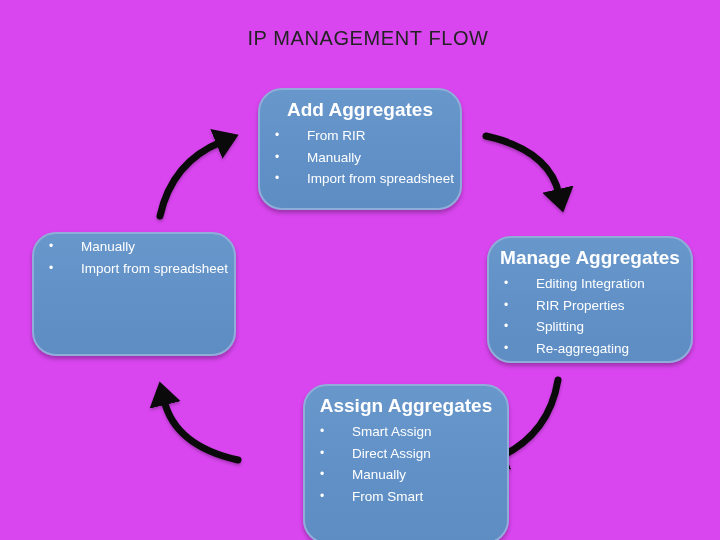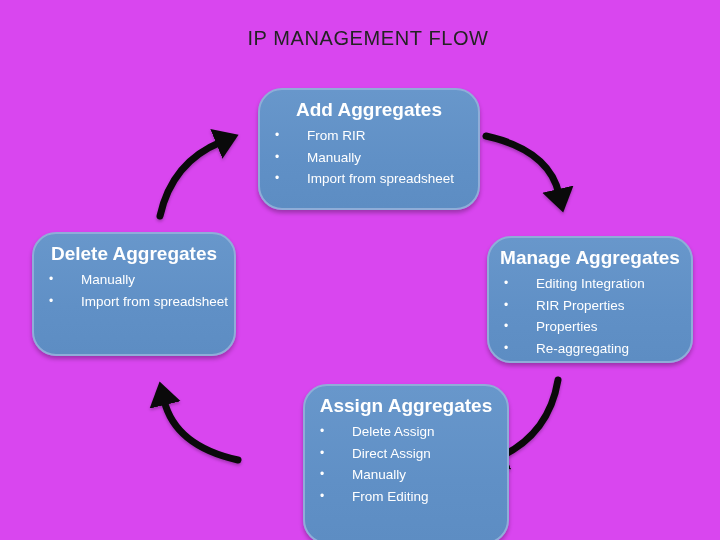--- a/index.html
+++ b/index.html
@@ -60,21 +60,21 @@
     white-space: nowrap;
   }
   .box li .dot {
     position: absolute;
     left: 15px;
     top: 0;
     font-size: 12px;
     line-height: 21.5px;
   }
   
-  .box-add    { left: 258px; top:  88px; width: 222px; height: 122px; }
+  .box-add    { left: 258px; top:  88px; width: 204px; height: 122px; }
   .box-manage { left: 487px; top: 236px; width: 206px; height: 127px; }
   .box-assign { left: 257px; top: 384px; width: 206px; height: 160px; margin-left: 46px; }
   .box-delete { left:  32px; top: 232px; width: 204px; height: 124px; }
 
   .arrows-overlay {
     position: absolute;
     left: 0; top: 0;
     width: 720px;
     height: 540px;
     pointer-events: none;
@@ -113,36 +113,35 @@
       <li><span class="dot">•</span><span>Manually</span></li>
       <li><span class="dot">•</span><span>Import from spreadsheet</span></li>
     </ul>
   </div>
 
   <div class="box box-manage">
     <div class="box-title">Manage Aggregates</div>
     <ul>
       <li><span class="dot">•</span><span>Editing Integration</span></li>
       <li><span class="dot">•</span><span>RIR Properties</span></li>
-      <li><span class="dot">•</span><span>Properties</span></li>
+      <li><span class="dot">•</span><span>Splitting</span></li>
       <li><span class="dot">•</span><span>Re-aggregating</span></li>
     </ul>
   </div>
 
   <div class="box box-assign">
     <div class="box-title">Assign Aggregates</div>
     <ul>
-      <li><span class="dot">•</span><span>Delete Assign</span></li>
+      <li><span class="dot">•</span><span>Smart Assign</span></li>
       <li><span class="dot">•</span><span>Direct Assign</span></li>
       <li><span class="dot">•</span><span>Manually</span></li>
-      <li><span class="dot">•</span><span>From Editing</span></li>
+      <li><span class="dot">•</span><span>From Smart</span></li>
     </ul>
   </div>
 
   <div class="box box-delete">
-    <div class="box-title">Delete Aggregates</div>
     <ul>
       <li><span class="dot">•</span><span>Manually</span></li>
       <li><span class="dot">•</span><span>Import from spreadsheet</span></li>
     </ul>
   </div>
 
 </div>
 
 </body></html>

